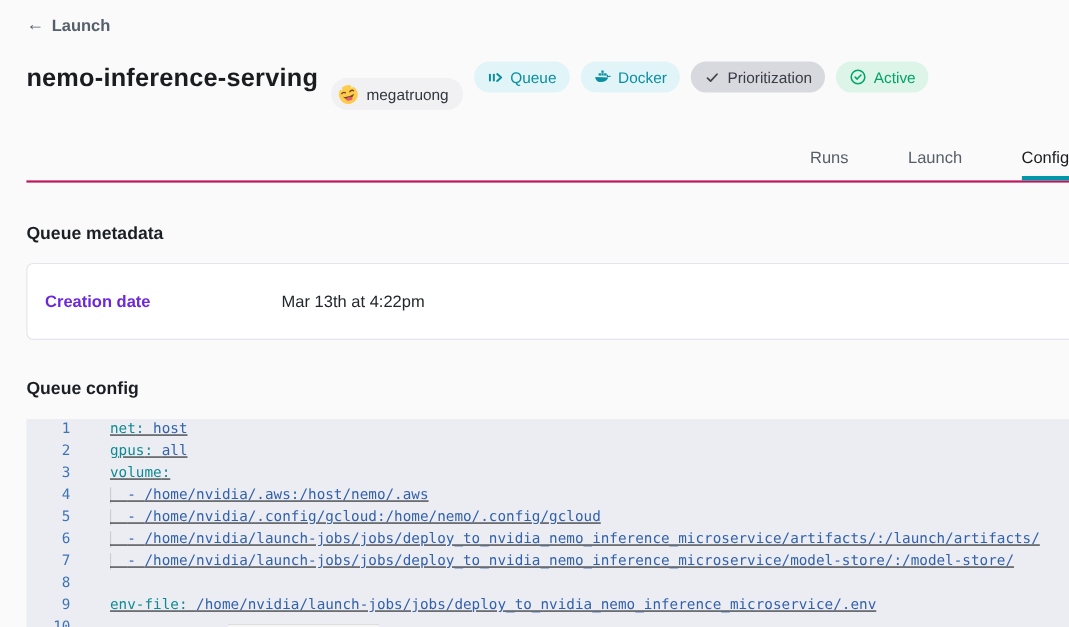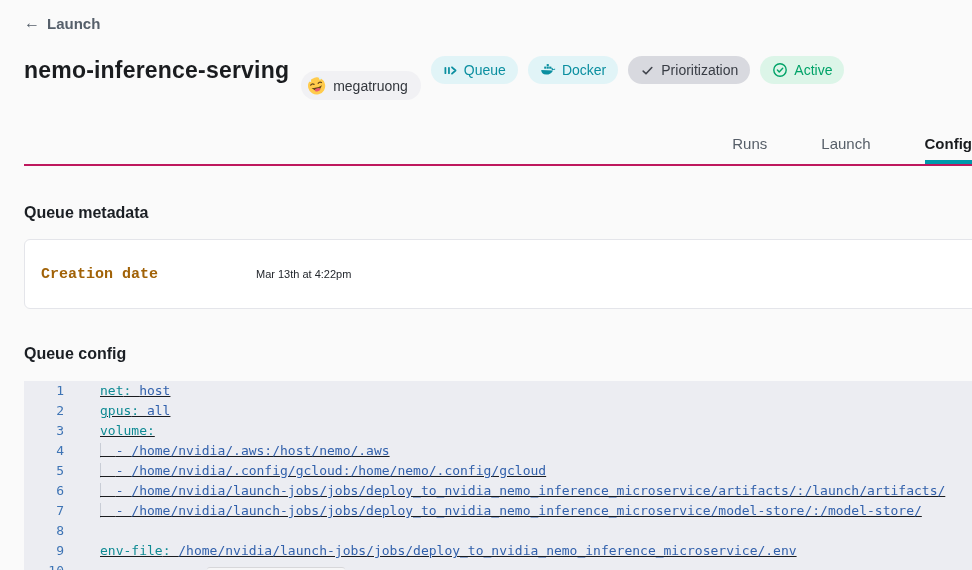--- a/index.html
+++ b/index.html
@@ -26,30 +26,30 @@
   .badge svg { display:block; }
   .badge-teal  { background:#E1F4F7; color:#0B8FA0; }
   .badge-green { background:#DCF5E8; color:#00A368; }
   .badge-gray  { background:#D8D9DF; color:#383C44; }
 
   
   .tabs { display:flex; gap:54px; margin:33px 0 0 24px; width:calc(100% - 24px);
           border-bottom:2px solid #be185d;justify-content:flex-end; }
   .tab { font-size:15px; color:#565E68; padding-bottom:6px; border-bottom:4px solid transparent;
          cursor:pointer; line-height:21px; }
-  .tab.active { color:#1A1C1F; font-weight:700; border-bottom-color:#0097AB; }
+  .tab.active { color:#1A1C1F; font-weight:400; border-bottom-color:#0097AB; }
 
   
   .section-heading { margin:38px 0 0 24px; font-size:16px; font-weight:700; color:#1B1F24; }
 
   .meta-card { margin:17px 0 0 24px; width:1010px; height:70px; background:#FFFFFF;
                border:1px solid #E4E5EA; border-radius:6px; display:flex; align-items:center;
                padding-left:16px; }
-  .meta-label { width:215px; font-size:15px; font-weight:700; color:#a16207;font-family:Liberation Mono, monospace; }
-  .meta-value { font-size:11px; color:#23272D; }
+  .meta-label { width:215px; font-size:15px; font-weight:700; color:#6d28d9; }
+  .meta-value { font-size:15px; color:#23272D; }
 
   .qc-heading { margin-top:36px; }
 
   
   .code-block { margin:18px 0 0 24px; width:1010px; background:#ECEDF2;
                 font-family:"DejaVu Sans Mono","Liberation Mono",monospace; font-size:13px;
                 line-height:20px; padding:0; }
   .code-row { display:flex; }
   .ln { width:40px; text-align:right; color:#3E74B5; flex:0 0 40px; user-select:none; }
   .codeline { margin-left:36px; white-space:pre;text-decoration:underline; }

